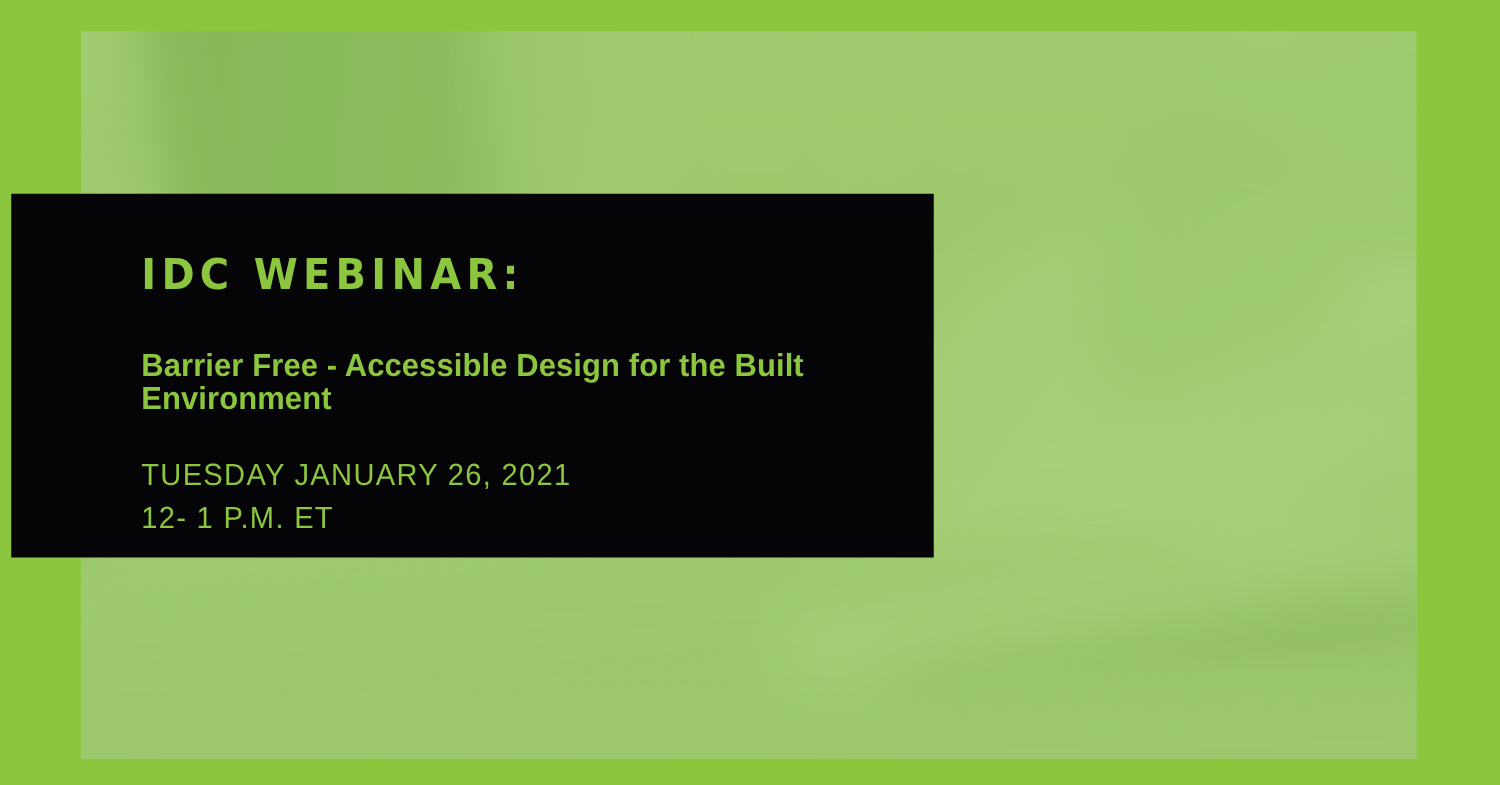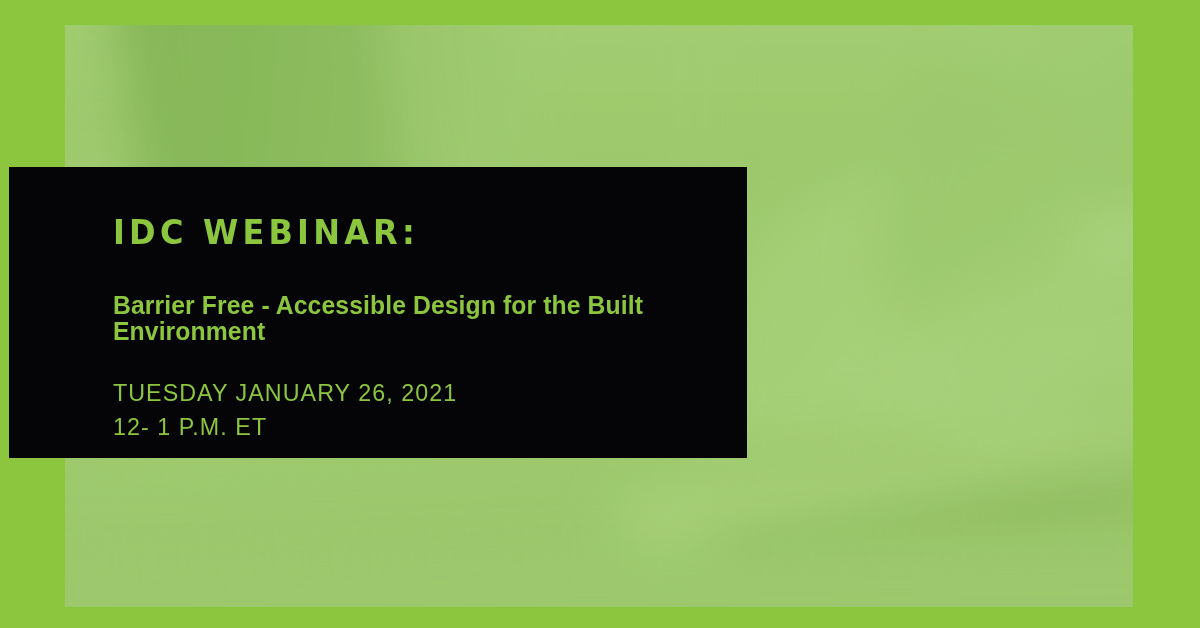--- a/index.html
+++ b/index.html
@@ -177,21 +177,21 @@
     background: #d7ecb8;
     mix-blend-mode: screen;
     opacity: .18;
     pointer-events: none;
   }
 
   
   #text-card {
     position: absolute;
     left: 9px;
-    top: 167px;
+    top: 155px;
     width: 738px;
     height: 291px;
     background: #050507;
     box-sizing: border-box;
     padding: 48px 40px 0 104px;
   }
 
   #webinar-title {
     margin: 0;
     color: #8cc63f;

